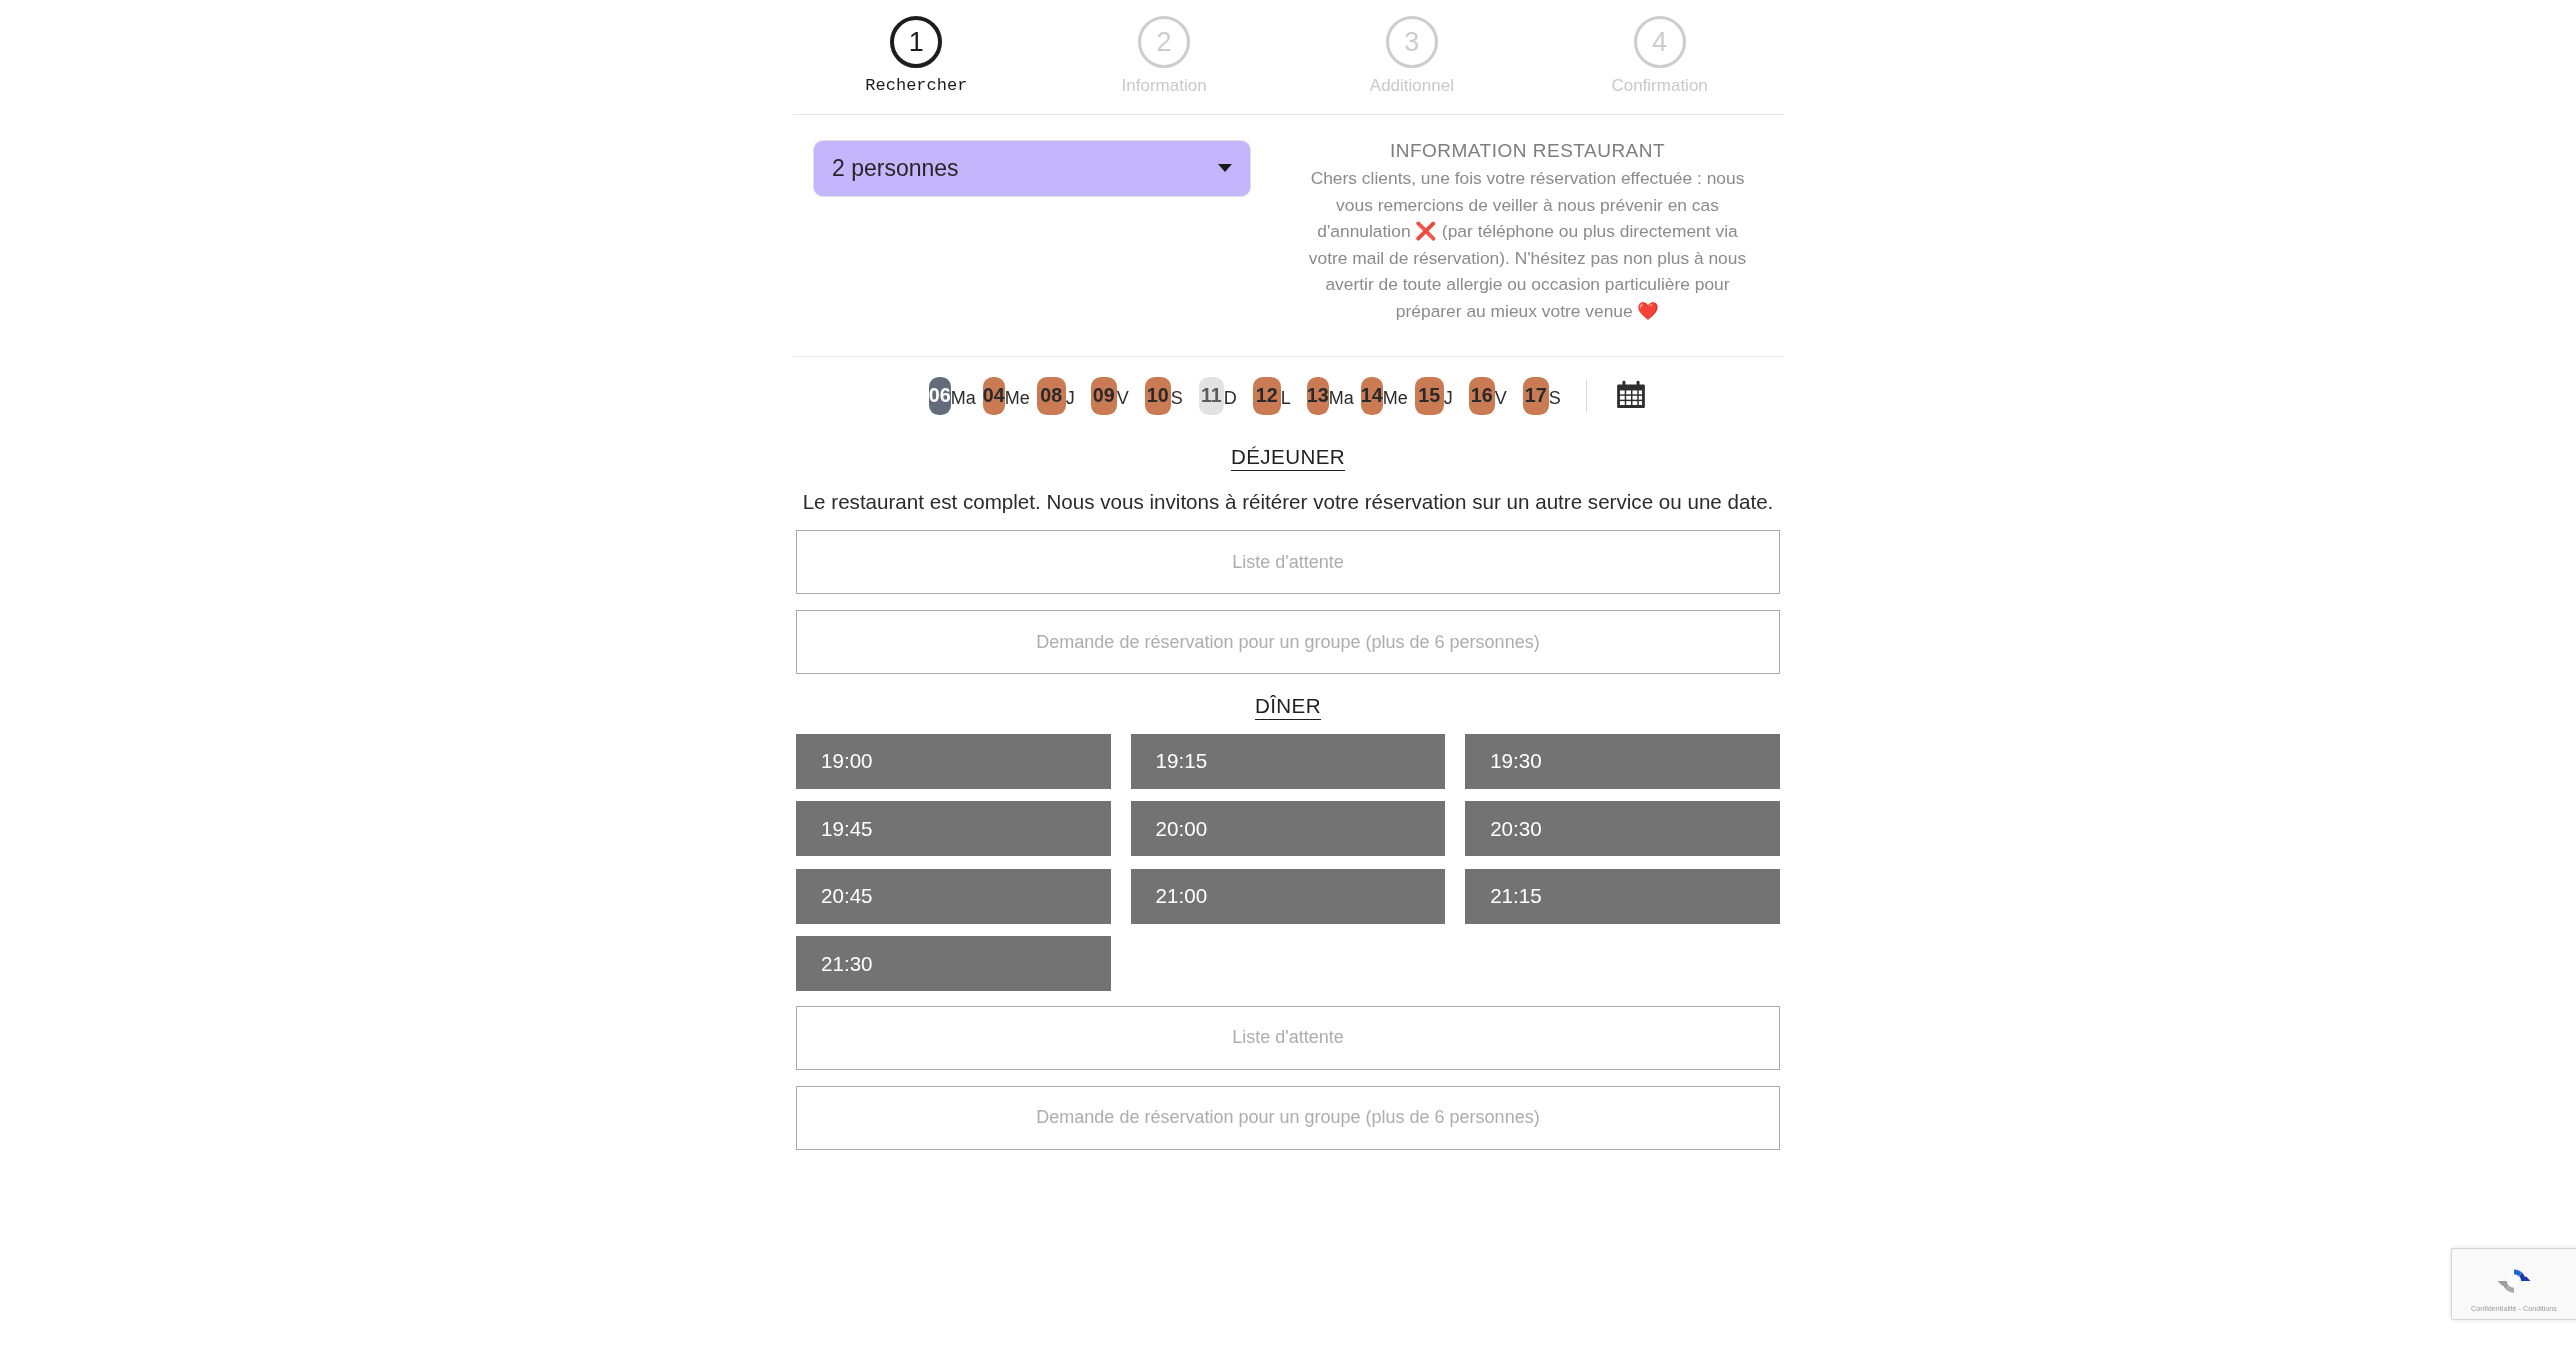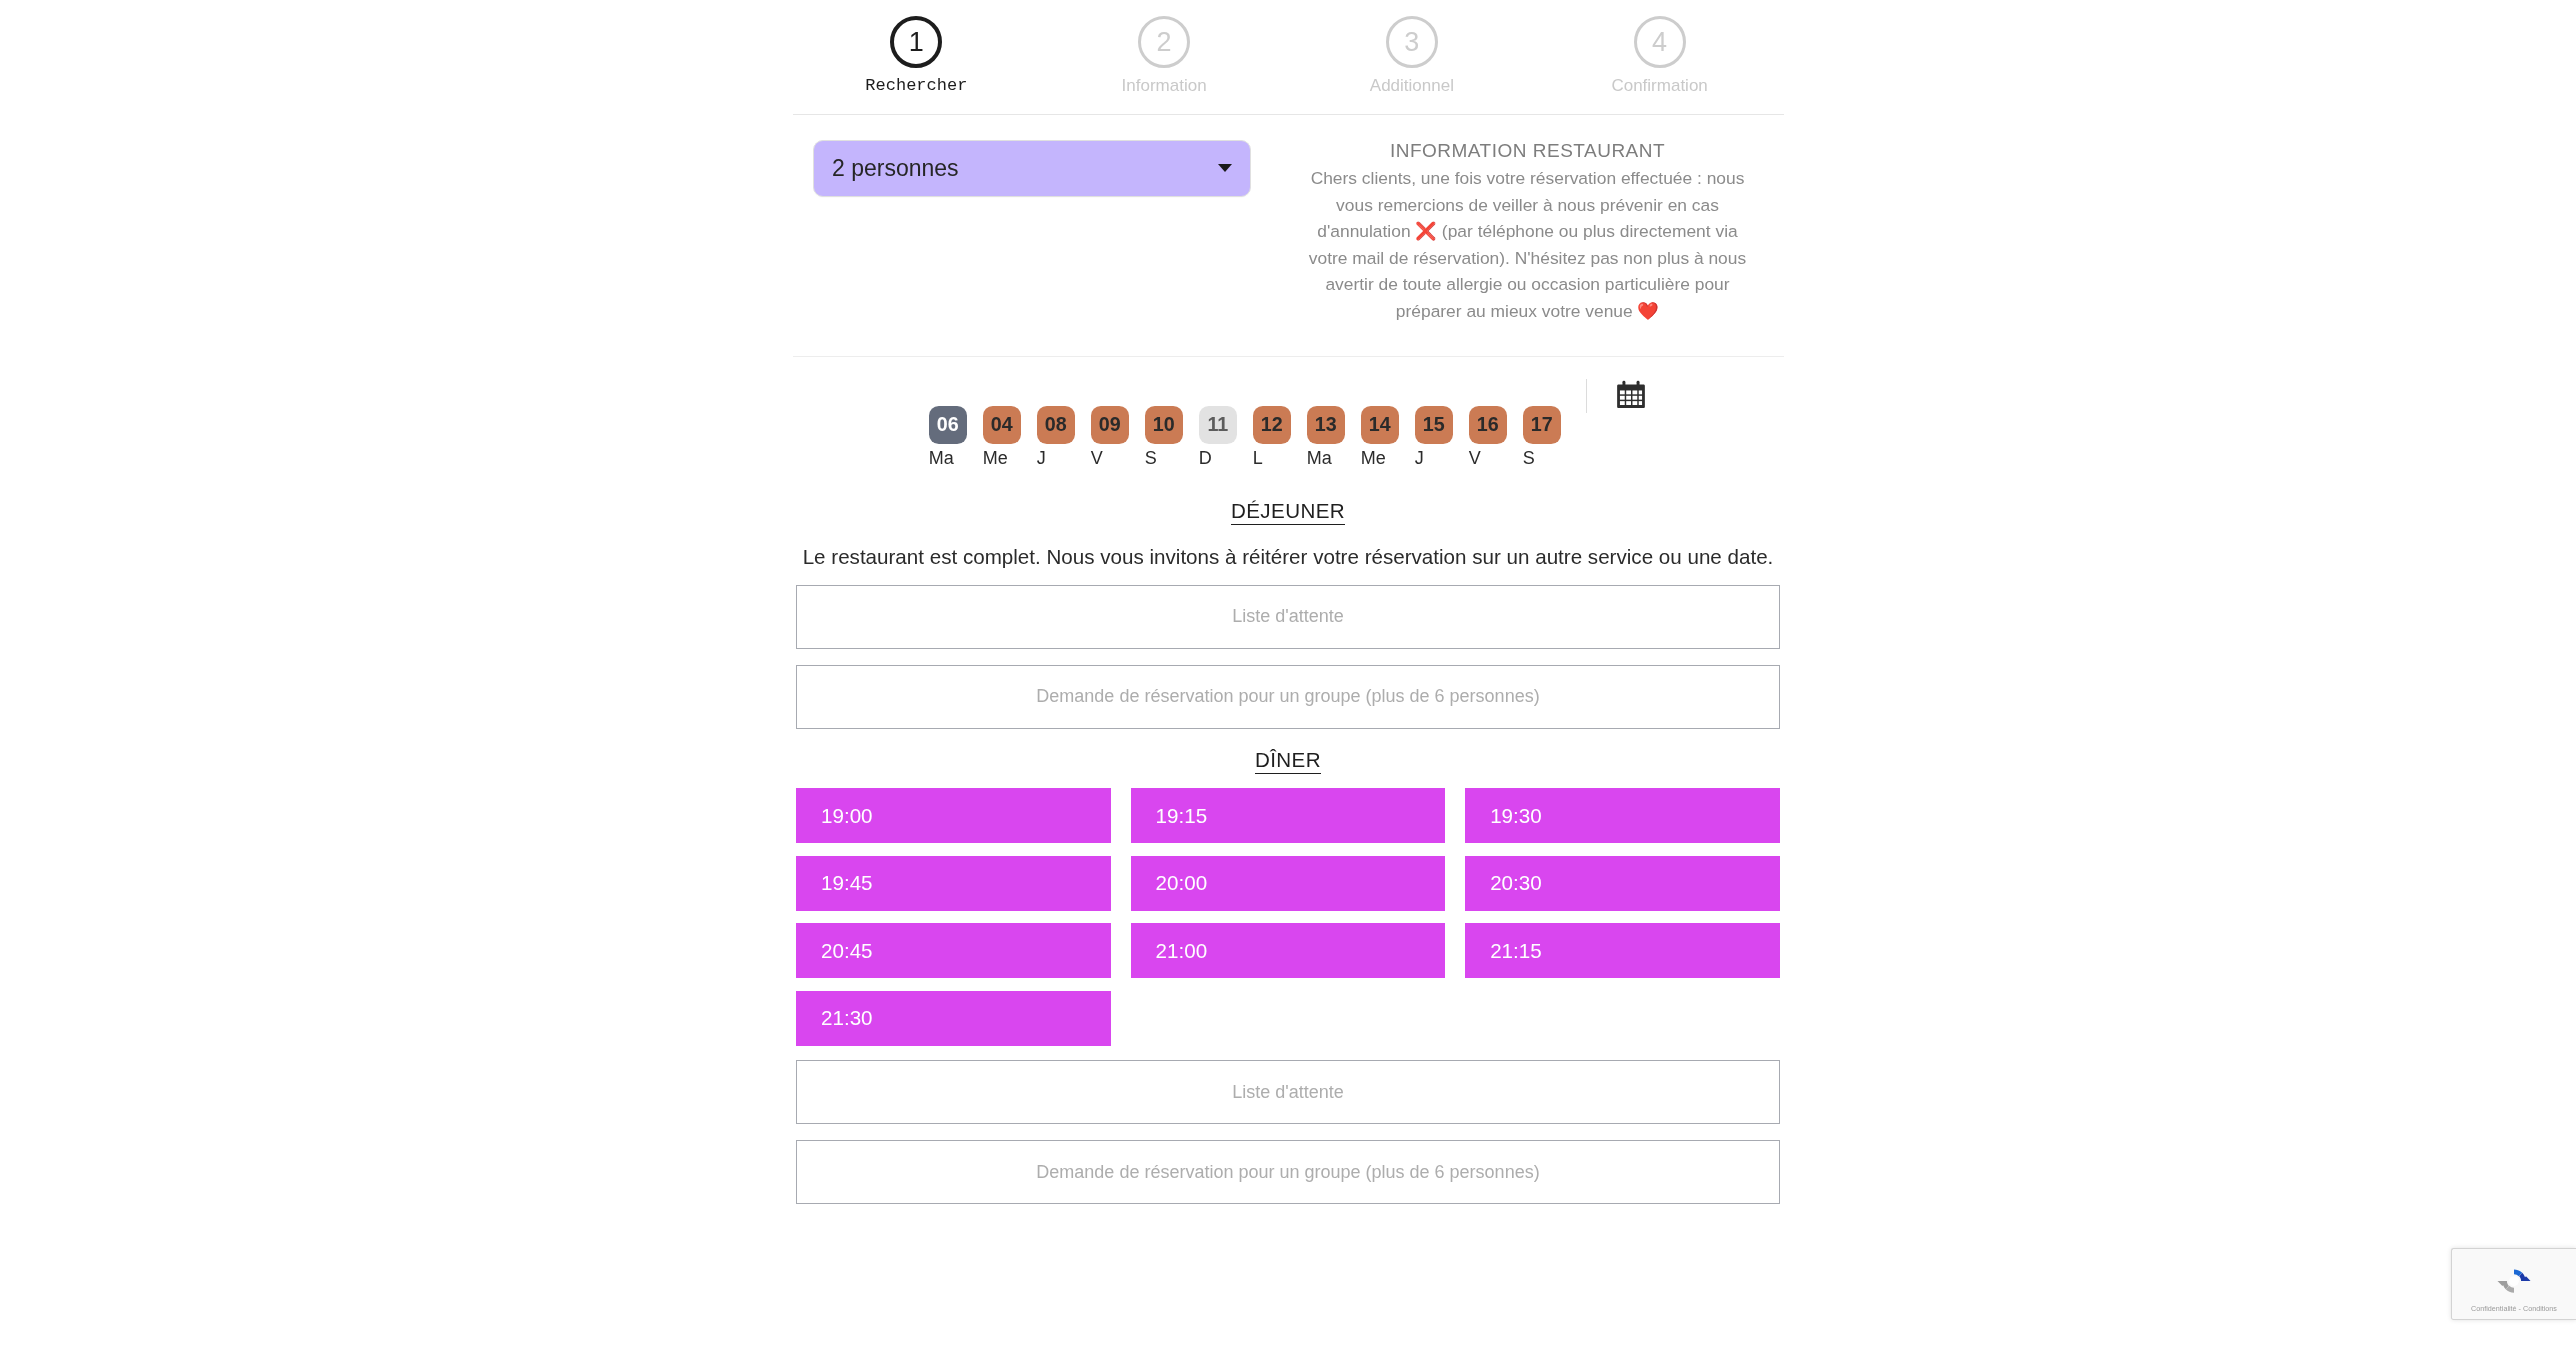--- a/index.html
+++ b/index.html
@@ -68,21 +68,21 @@
     color: #8b8b8b;
   }
 
   .rule2 { width: 991px; height: 0.9px; background: #ededed; margin: 32px auto 0; }
 
   
   .dates {
     width: 991px; margin: 0 auto; padding-top: 19.7px;
     display: flex; align-items: flex-start; justify-content: center; gap: 16px;
   }
-  .dayitem { display: flex; flex-direction: column; width: 38px; margin-top: 29px; }
+  .dayitem { display: flex; flex-direction: row; align-items: center; width: 38px; }
   .daypill {
     width: 38px; height: 38px; border-radius: 9.8px;
     display: flex; align-items: center; justify-content: center;
     font-size: 19.7px; font-weight: 600;
   }
   .d-avail { background: #cb7b54; color: #2a2a2a; }
   .d-selected { background: #646c7c; color: #ffffff; }
   .d-disabled { background: #e2e2e2; color: #5c5c5c; }
   .dayname { margin-top: 4.5px; font-size: 18px; color: #2b2b2b; }
 
@@ -108,21 +108,21 @@
     font-size: 18px; color: #adadad;
   }
 
   
   .timegrid {
     width: 984px; margin: 16px auto 0;
     display: grid; grid-template-columns: repeat(3, 1fr);
     column-gap: 19.7px; row-gap: 12.5px;
   }
   .slot {
-    height: 55px; background: #d946ef; color: #ffffff;
+    height: 55px; background: #737373; color: #ffffff;
     display: flex; align-items: center;
     padding-left: 25px; font-size: 20.6px;
   }
   .slot-empty { background: transparent; }
 
   
   .recaptcha {
     position: absolute; right: 0px; bottom: 25px;
     width: 125px; height: 72px; background: #f9f9f9;
     border: 0.9px solid #d3d3d3; border-right: none;

